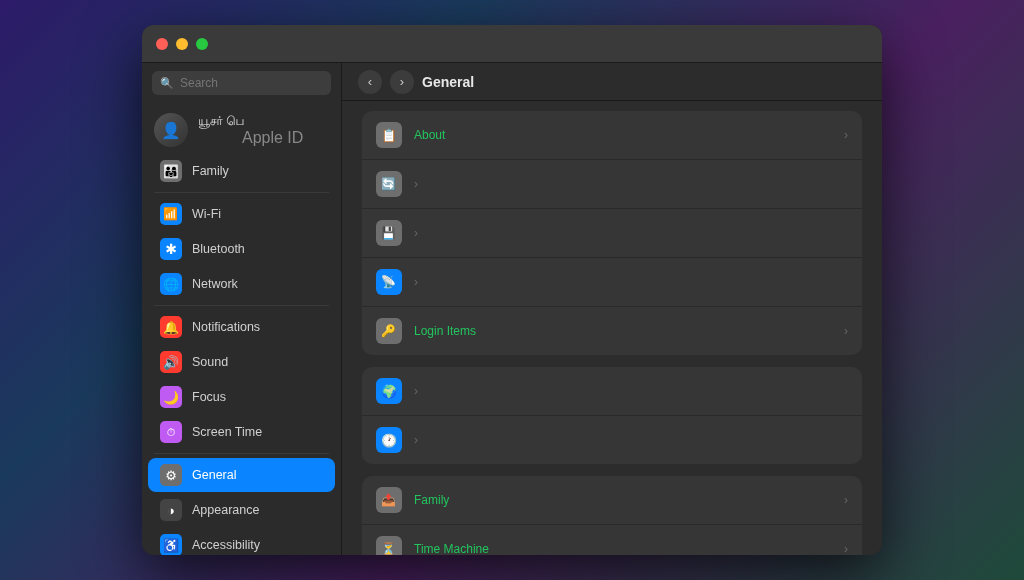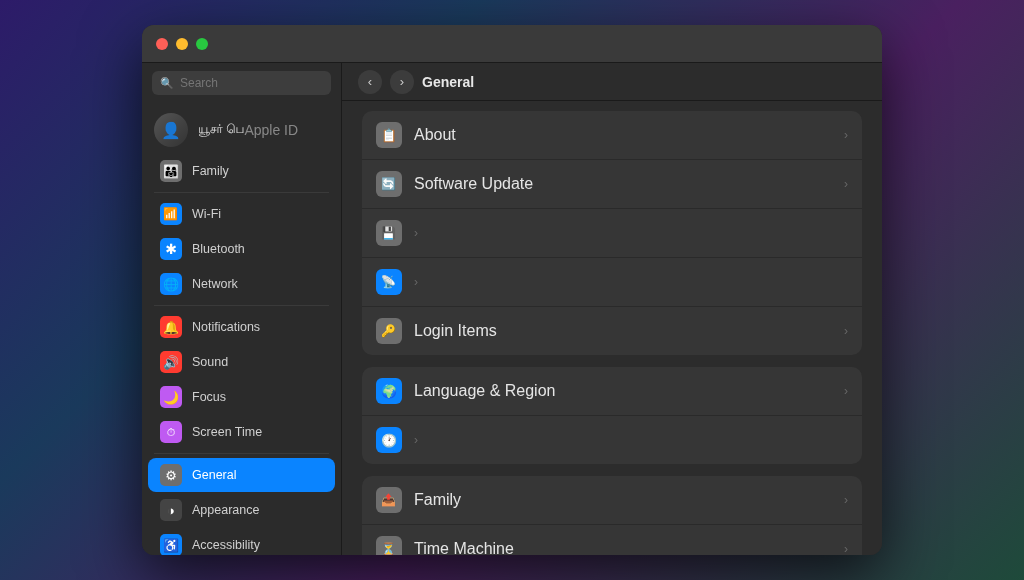--- a/index.html
+++ b/index.html
@@ -114,32 +114,33 @@
       overflow: hidden;
       flex-shrink: 0;
       display: flex;
       align-items: center;
       justify-content: center;
       font-size: 16px;
     }
 
     .user-info {
       display: flex;
-      flex-direction: row;
+      flex-direction: column;
     }
 
     .user-name {
       font-size: 12px;
       color: #e0e0e0;
       font-weight: 500;
     }
 
     .user-subtitle {
-      font-size: 14px;
+      font-size: 16px;
       color: #888;
+      margin-left: 44px;
     }
 
     .sidebar-section {
       margin-bottom: 4px;
     }
 
     .sidebar-item {
       display: flex;
       align-items: center;
       gap: 10px;
@@ -245,22 +246,22 @@
       border-radius: 6px;
       display: flex;
       align-items: center;
       justify-content: center;
       font-size: 14px;
       flex-shrink: 0;
     }
 
     .row-label {
       flex: 1;
-      font-size: 16px;
-      color: #e5e5e5;
+      font-size: 12px;
+      color: #22c55e;
     }
 
     .row-chevron {
       color: #666;
       font-size: 12px;
     }
 
     
     .icon-gray { background: #6e6e6e; }
     .icon-blue { background: #0a84ff; }
@@ -371,42 +372,40 @@
       <div class="main-content">
 
         <div class="settings-group">
           <div class="settings-row">
             <div class="row-icon icon-gray" style="background:#6e6e6e;color:white;font-size:13px;">📋</div>
             <span class="row-label">About</span>
             <span class="row-chevron">›</span>
           </div>
           <div class="settings-row">
             <div class="row-icon" style="background:#6e6e6e;color:white;font-size:12px;">🔄</div>
-            <span class="row-label">Software Update</span>
             <span class="row-chevron">›</span>
           </div>
           <div class="settings-row">
             <div class="row-icon" style="background:#6e6e6e;color:white;font-size:12px;">💾</div>
             <span class="row-chevron">›</span>
           </div>
           <div class="settings-row">
             <div class="row-icon" style="background:#0a84ff;color:white;font-size:12px;">📡</div>
             <span class="row-chevron">›</span>
           </div>
           <div class="settings-row">
             <div class="row-icon" style="background:#6e6e6e;color:white;font-size:12px;">🔑</div>
             <span class="row-label">Login Items</span>
             <span class="row-chevron">›</span>
           </div>
         </div>
 
         <div class="settings-group">
           <div class="settings-row">
             <div class="row-icon" style="background:#0a84ff;color:white;font-size:13px;">🌍</div>
-            <span class="row-label">Language &amp; Region</span>
             <span class="row-chevron">›</span>
           </div>
           <div class="settings-row">
             <div class="row-icon" style="background:#0a84ff;color:white;font-size:13px;">🕐</div>
             <span class="row-chevron">›</span>
           </div>
         </div>
 
         <div class="settings-group">
           <div class="settings-row">

